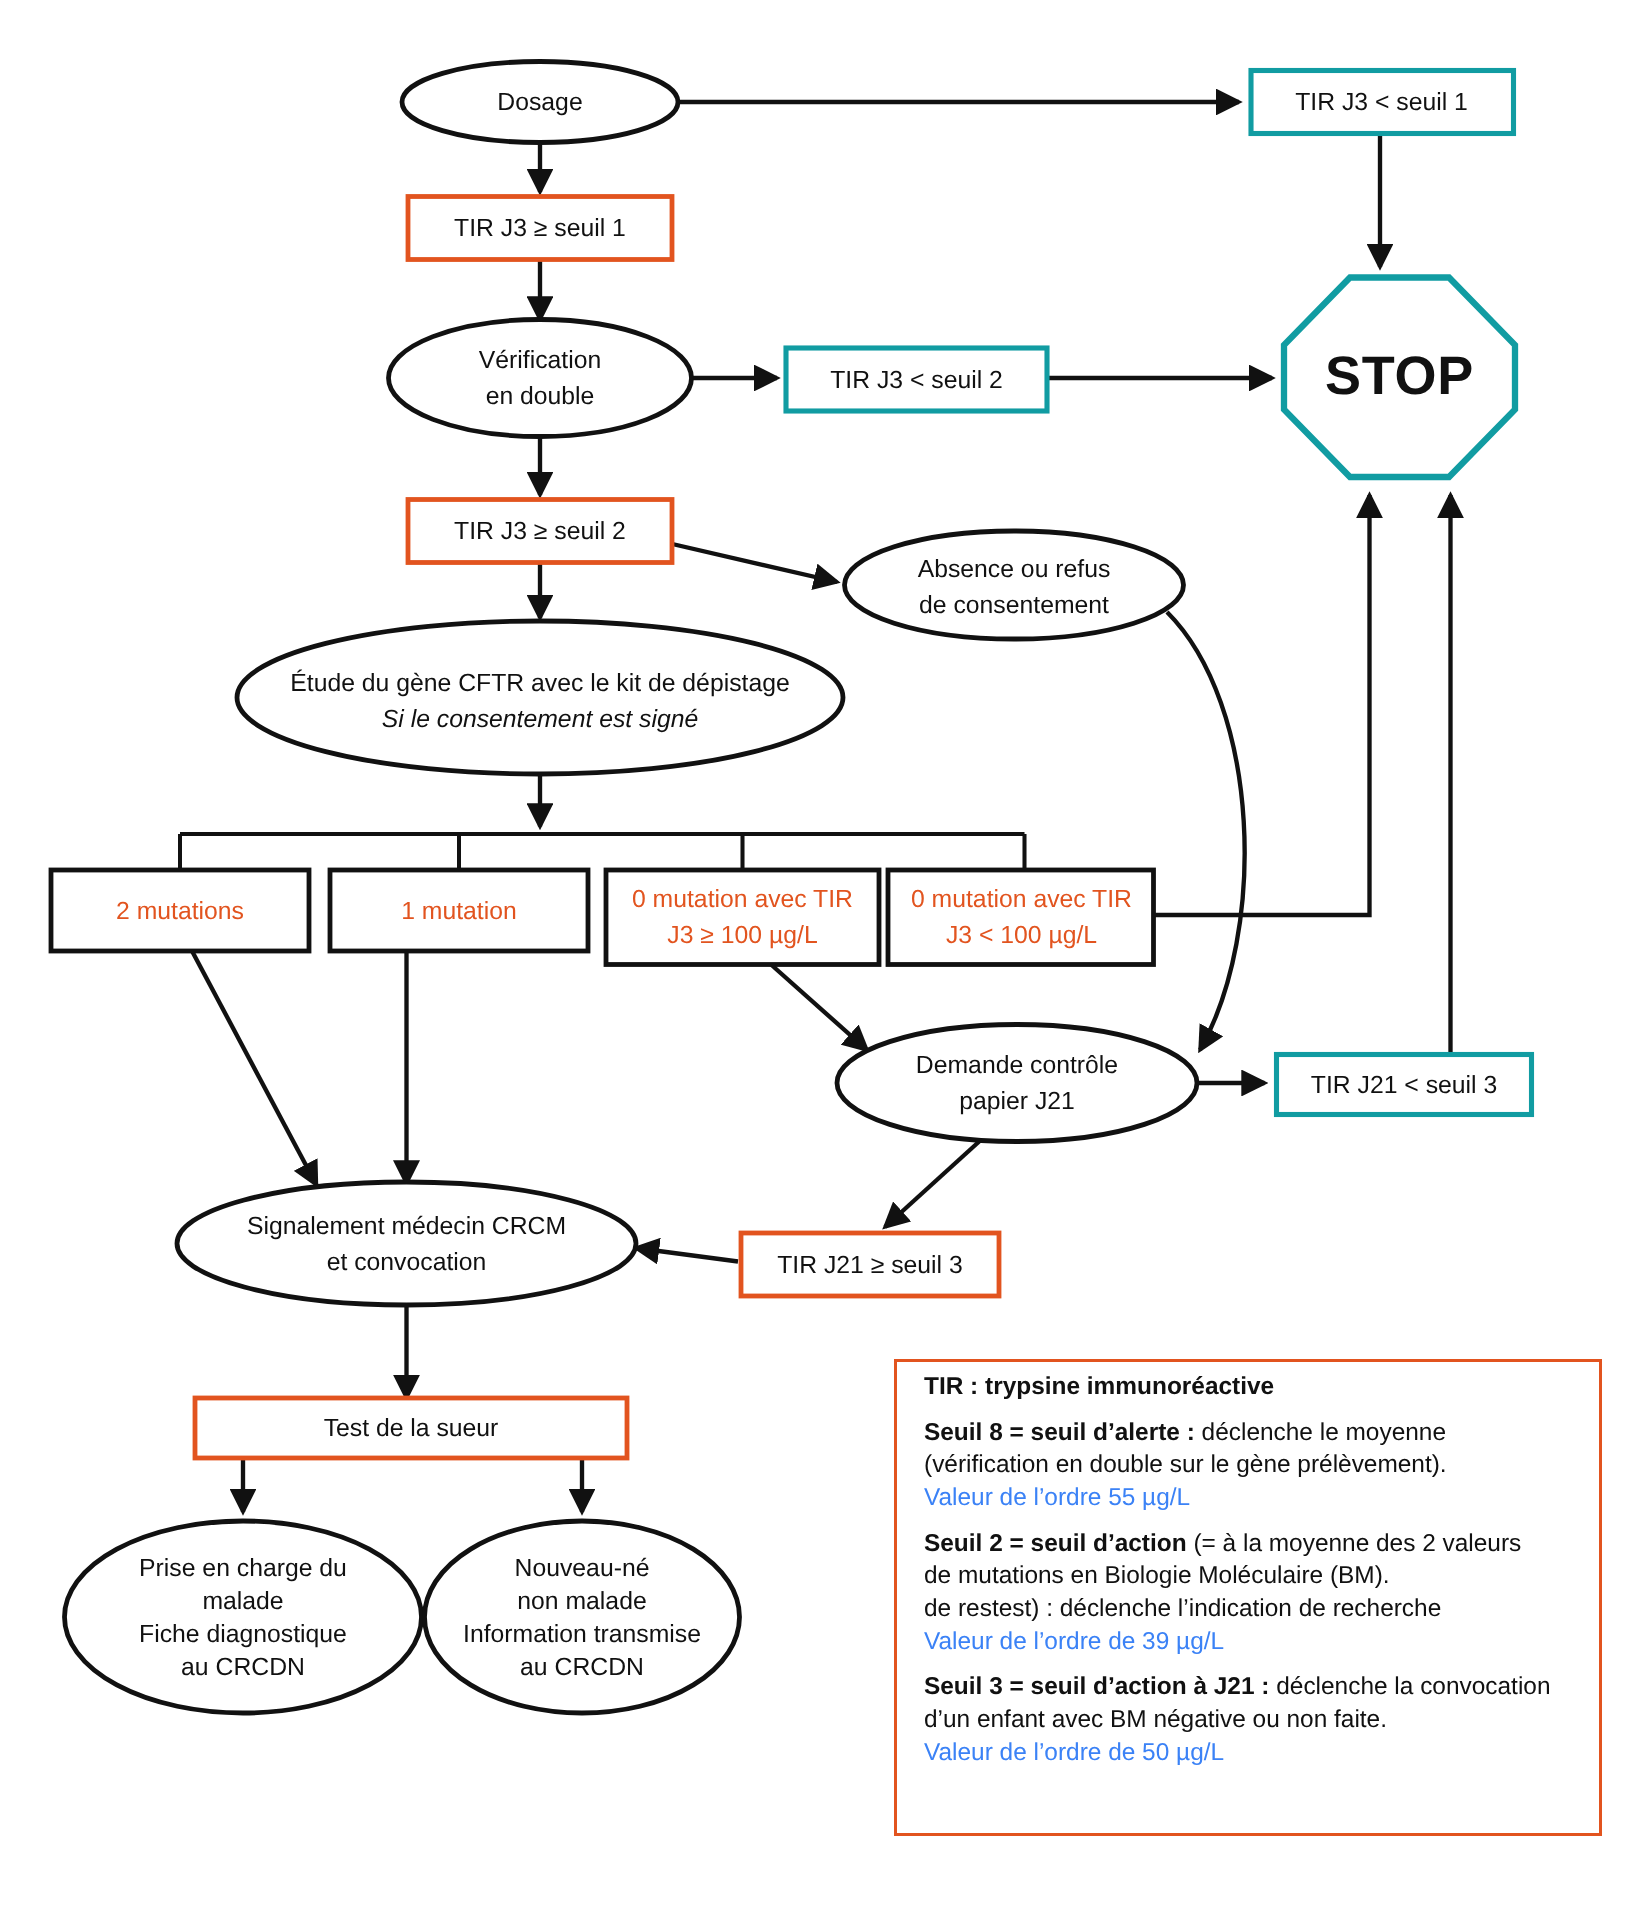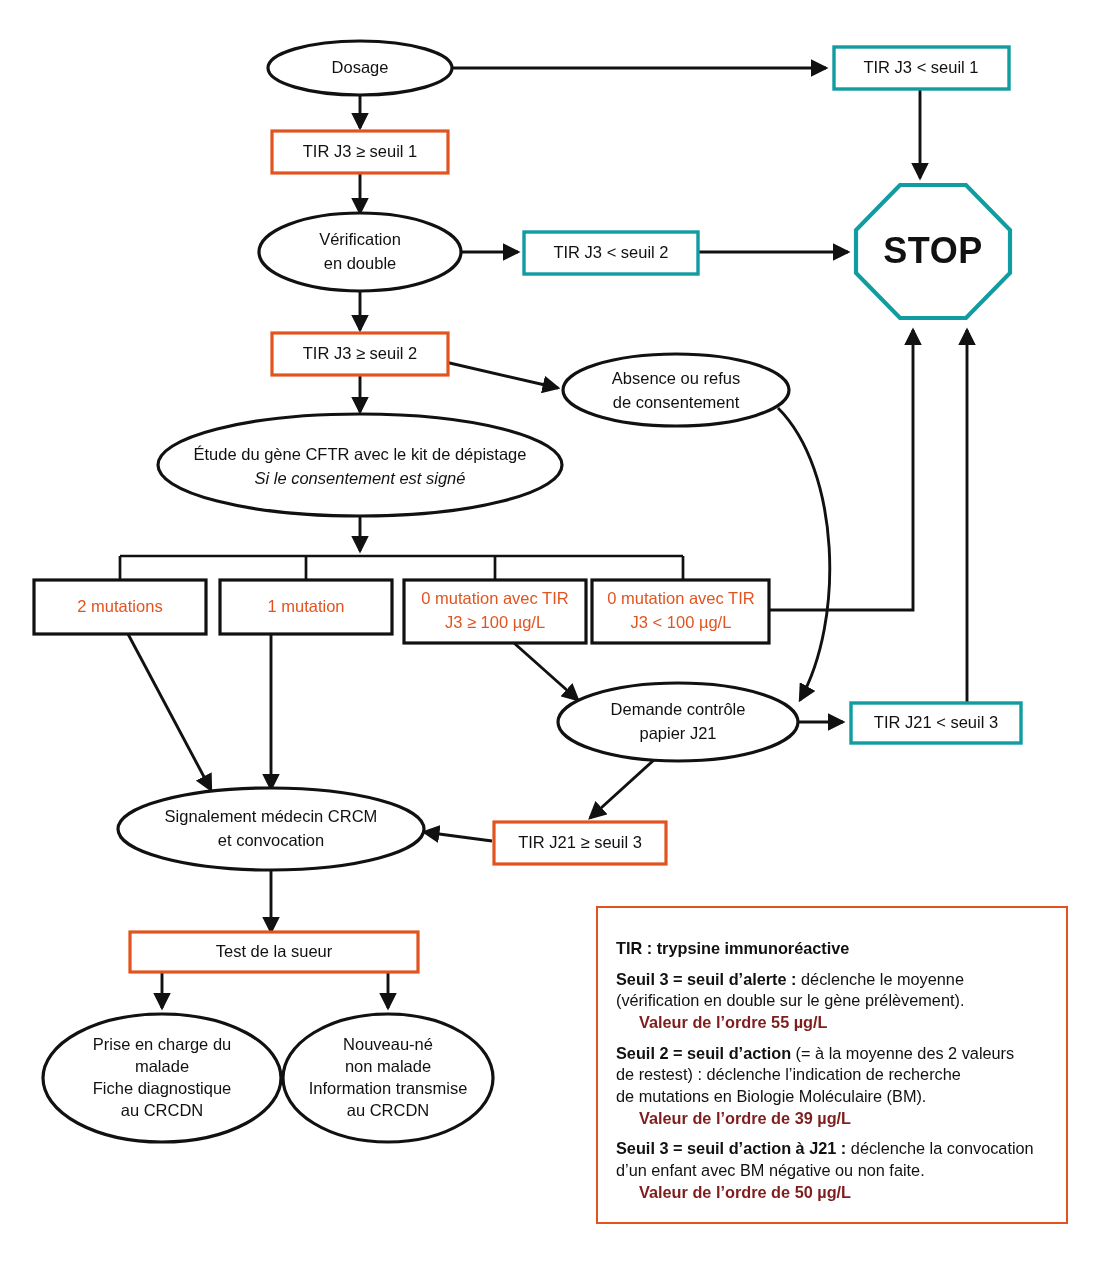--- a/index.html
+++ b/index.html
@@ -35,29 +35,29 @@
   .lbl-stop{font-size:36px;font-weight:bold;letter-spacing:0.5px;}
 
   
   #legend-panel{
     position:absolute;
     left:596px;top:906px;
     width:472px;height:318px;
     box-sizing:border-box;
     border:2.6px solid #e2541f;
     background:#ffffff;
-    padding:30px 16px 10px 18px;
+    padding:6px 16px 10px 18px;
     font-size:16.3px;
     line-height:1.33;
     color:#111111;
   }
   #legend-panel p{margin:0 0 9px 0;}
   #legend-panel p.tight{margin-bottom:0;}
   .lg-b{font-weight:bold;}
-  .lg-red{color:#7f1d1d;font-weight:bold;margin-left:23px;}
+  .lg-red{color:#3b82f6;font-weight:normal;}
 </style>
 </head>
 <body>
 
 <div id="flow-root">
 
   <svg id="flow" viewBox="0 0 1093 1280">
     <defs>
       <marker id="arrow" viewBox="0 0 10 10" refX="8.6" refY="5" markerWidth="6.2" markerHeight="6.2" orient="auto-start-reverse">
         <path d="M 0 0 L 10 5 L 0 10 z" fill="#111111"></path>
@@ -217,38 +217,38 @@
     </g>
 
   </svg>
 
   <div id="legend-panel">
     <p>
       <span class="lg-b">TIR : trypsine immunoréactive</span>
     </p>
 
     <p class="tight">
-      <span class="lg-b">Seuil 3 = seuil d’alerte :</span><span> déclenche le moyenne</span>
+      <span class="lg-b">Seuil 8 = seuil d’alerte :</span><span> déclenche le moyenne</span>
     </p>
     <p class="tight">
       <span>(vérification en double sur le gène prélèvement).</span>
     </p>
     <p>
       <span class="lg-red">Valeur de l’ordre 55 µg/L</span>
     </p>
 
     <p class="tight">
       <span class="lg-b">Seuil 2 = seuil d’action</span><span> (= à la moyenne des 2 valeurs</span>
     </p>
     <p class="tight">
+      <span>de mutations en Biologie Moléculaire (BM).</span>
+    </p>
+    <p class="tight">
       <span>de restest) : déclenche l’indication de recherche</span>
     </p>
-    <p class="tight">
-      <span>de mutations en Biologie Moléculaire (BM).</span>
-    </p>
     <p>
       <span class="lg-red">Valeur de l’ordre de 39 µg/L</span>
     </p>
 
     <p class="tight">
       <span class="lg-b">Seuil 3 = seuil d’action à J21 :</span><span> déclenche la convocation</span>
     </p>
     <p class="tight">
       <span>d’un enfant avec BM négative ou non faite.</span>
     </p>

